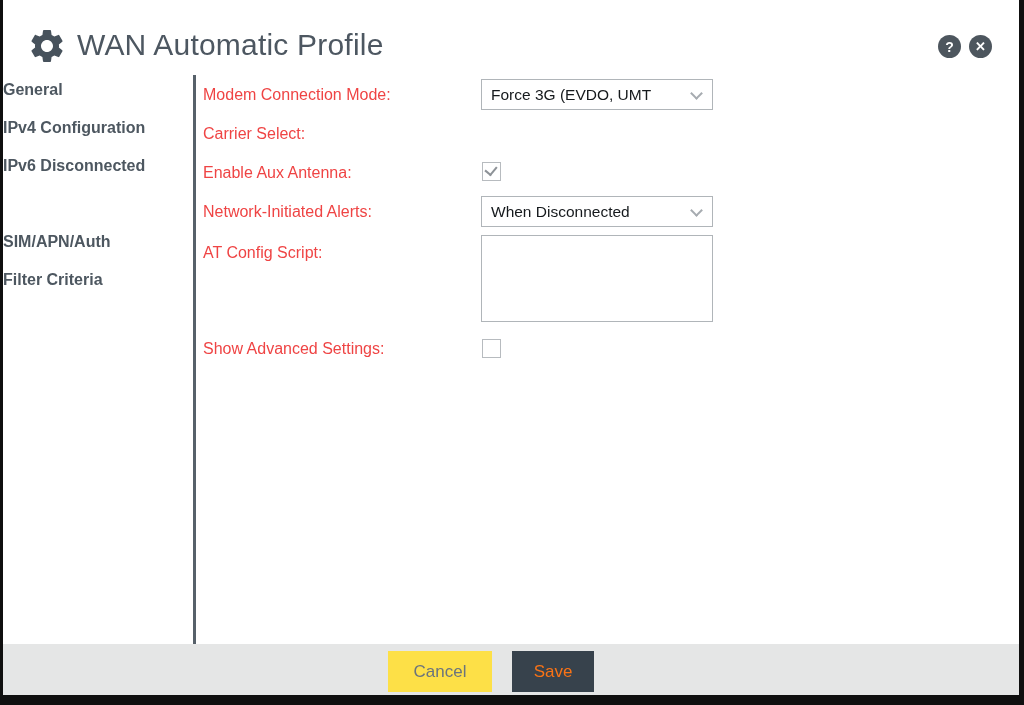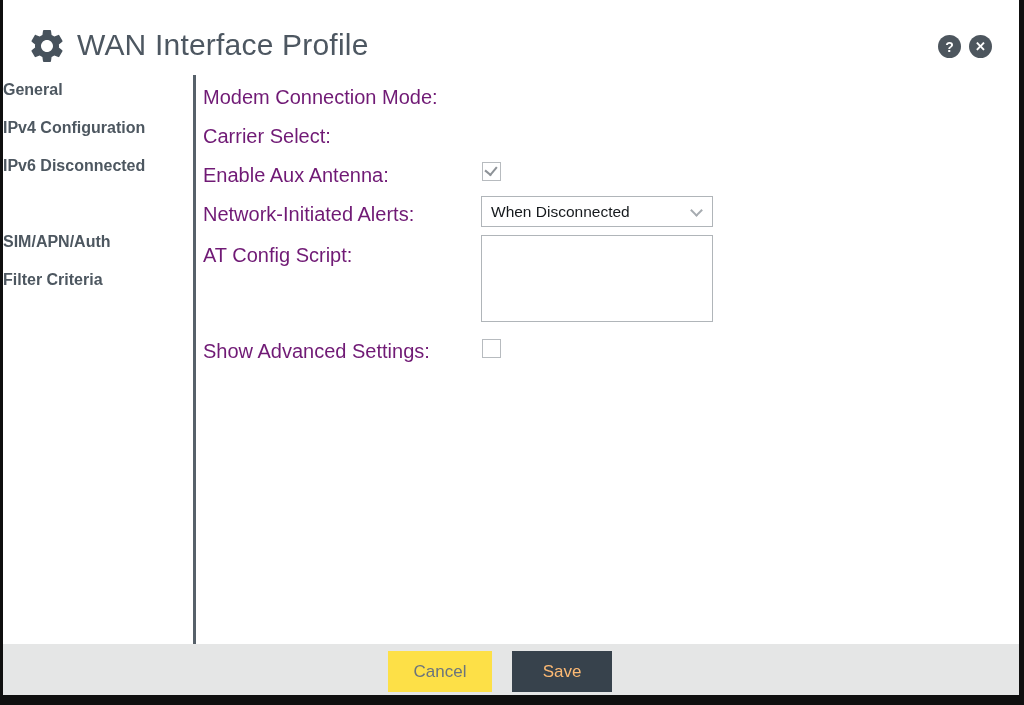--- a/index.html
+++ b/index.html
@@ -40,21 +40,21 @@
   .side-item.selected {
     background:#5a646e; color:#ffffff;
     height:36px; line-height:36px;
   }
   .divider {
     position:absolute; left:190px; top:75px; width:3px; height:569px;
     background:#57616a;
   }
   
   .f-label {
-    position:absolute; left:200px; font-size:20px; color:#701a75;
+    position:absolute; left:200px; font-size:16px; color:#ef4444;
     white-space:nowrap;
   }
   .dropdown {
     position:absolute; left:478px; width:232px; height:31px;
     background:#ffffff; border:1px solid #b0b5b9;
     font-size:15.5px; color:#15191c; line-height:29px;
     padding:0 26px 0 9px; overflow:hidden; white-space:nowrap;
     cursor:pointer;
   }
   .chev {
@@ -86,47 +86,51 @@
   }
   .btn {
     position:absolute; top:7px; height:41px; border:none;
     font-family:"Liberation Sans", sans-serif; font-size:17px;
     cursor:pointer;
   }
   .btn-cancel {
     left:385px; width:104px; background:#fde047; color:#6b747d;
   }
   .btn-save {
-    left:509px; width:100px; background:#37424c; color:#fdba74;
+    left:509px; width:82px; background:#37424c; color:#f97316;
   }
 </style>
 </head>
 <body>
 
 <div class="screen">
   <div class="dialog">
 
     <span class="gear">
       <svg viewBox="0 0 24 24">
           <path d="M19.14 12.94c.04-.3.06-.61.06-.94s-.02-.64-.07-.94l2.03-1.58a.49.49 0 0 0 .12-.61l-1.92-3.32a.488.488 0 0 0-.59-.22l-2.39.96c-.5-.38-1.03-.7-1.62-.94l-.36-2.54a.484.484 0 0 0-.48-.41h-3.84c-.24 0-.43.17-.47.41l-.36 2.54c-.59.24-1.13.57-1.62.94l-2.39-.96c-.22-.08-.47 0-.59.22L2.74 8.87c-.12.21-.08.47.12.61l2.03 1.58c-.05.3-.09.63-.09.94s.02.64.07.94l-2.03 1.58a.49.49 0 0 0-.12.61l1.92 3.32c.12.22.37.29.59.22l2.39-.96c.5.38 1.03.7 1.62.94l.36 2.54c.05.24.24.41.48.41h3.84c.24 0 .44-.17.47-.41l.36-2.54c.59-.24 1.13-.56 1.62-.94l2.39.96c.22.08.47 0 .59-.22l1.92-3.32c.12-.22.07-.47-.12-.61l-2.01-1.58zM12 15.6c-1.98 0-3.6-1.62-3.6-3.6s1.62-3.6 3.6-3.6 3.6 1.62 3.6 3.6-1.62 3.6-3.6 3.6z"></path>
         </svg>
     </span>
-    <div class="title">WAN Interface Profile</div>
+    <div class="title">WAN Automatic Profile</div>
     <div class="round-icon help-icon">?</div>
     <div class="round-icon close-icon">✕</div>
 
     <div class="side-item" style="top:81px">General</div>
     <div class="side-item" style="top:119px">IPv4 Configuration</div>
     <div class="side-item" style="top:157px">IPv6 Disconnected</div>
     <div class="side-item" style="top:233px">SIM/APN/Auth</div>
     <div class="side-item" style="top:271px">Filter Criteria</div>
 
     <div class="divider"></div>
 
     <div class="f-label" style="top:86px">Modem Connection Mode:</div>
+    <div class="dropdown" style="top:79px">
+      <span>Force 3G (EVDO, UMT</span>
+      <span class="chev"></span>
+    </div>
 
     <div class="f-label" style="top:125px">Carrier Select:</div>
 
     <div class="f-label" style="top:164px">Enable Aux Antenna:</div>
     <div class="checkbox checked" style="top:162px">
       <span class="check"></span>
     </div>
 
     <div class="f-label" style="top:203px">Network-Initiated Alerts:</div>
     <div class="dropdown" style="top:196px">

